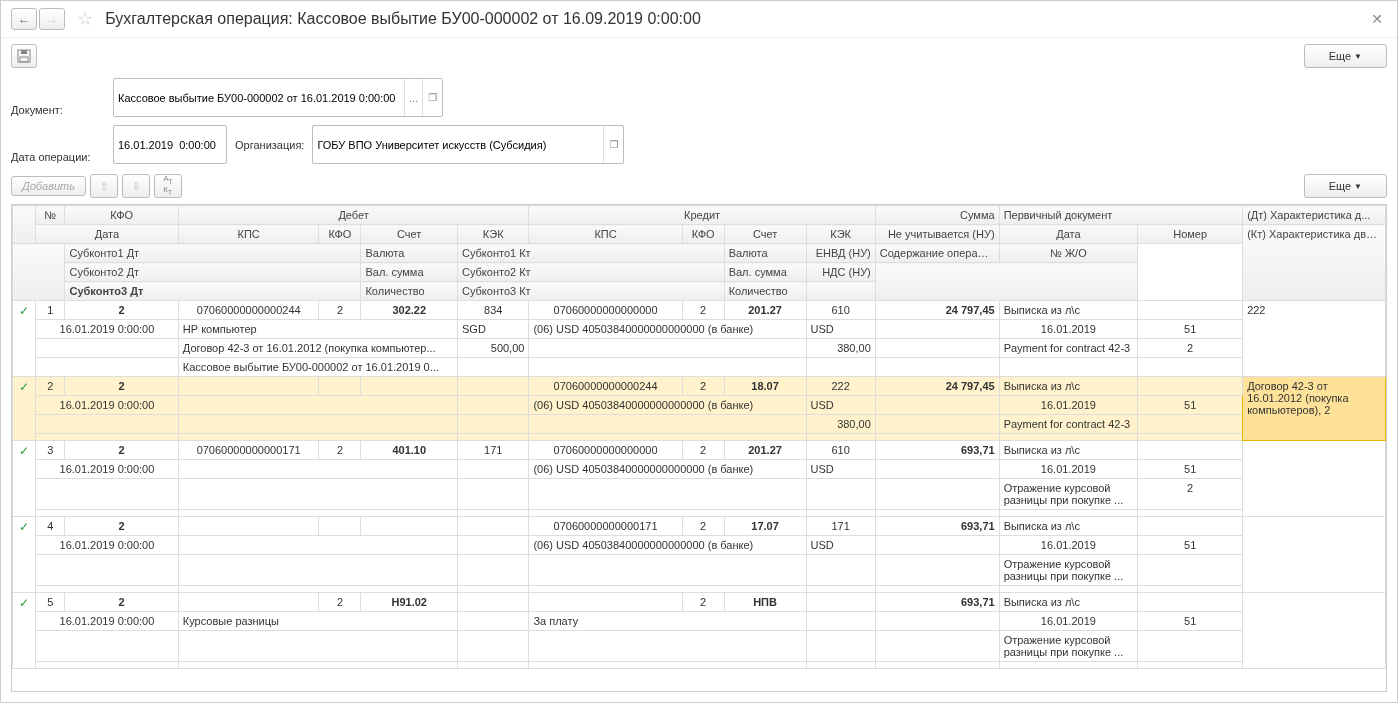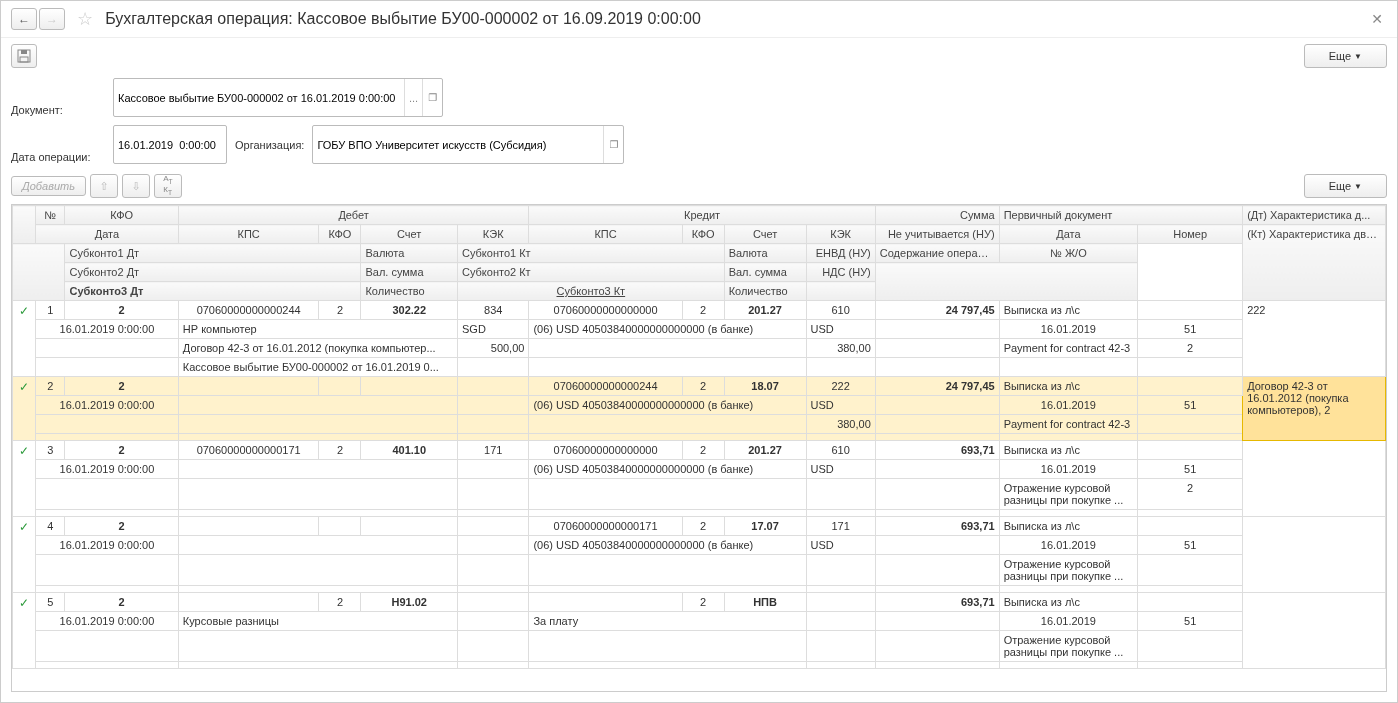--- a/index.html
+++ b/index.html
@@ -174,21 +174,21 @@
           <th colspan="3" style="text-align:left;">Субконто2 Дт</th>
           <th style="text-align:left;">Вал. сумма</th>
           <th colspan="3" style="text-align:left;">Субконто2 Кт</th>
           <th style="text-align:left;">Вал. сумма</th>
           <th class="c-right">НДС (НУ)</th>
           <th colspan="2" rowspan="2"></th>
         </tr>
         <tr>
           <th colspan="3" style="text-align:left;font-weight:bold;">Субконто3 Дт</th>
           <th style="text-align:left;">Количество</th>
-          <th colspan="3" style="text-align:center;text-decoration:underline;">Субконто3 Кт</th>
+          <th colspan="3" style="text-align:left;">Субконто3 Кт</th>
           <th style="text-align:left;">Количество</th>
           <th></th>
         </tr>
       </thead>
       <tbody id="grid-body">
   <tr>
     <td rowspan="4" class="c-center"><span class="check">✓</span></td>
     <td class="c-center">1</td>
     <td class="c-center c-bold">2</td>
     <td class="c-center">07060000000000244</td>

